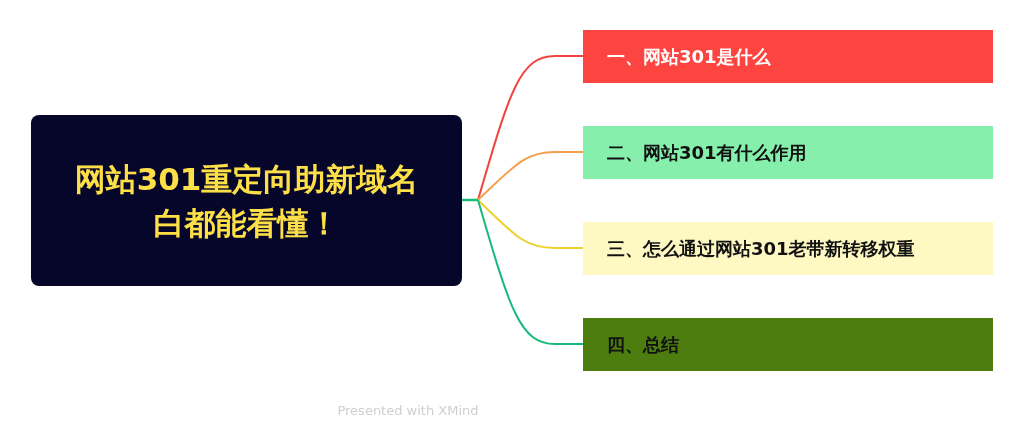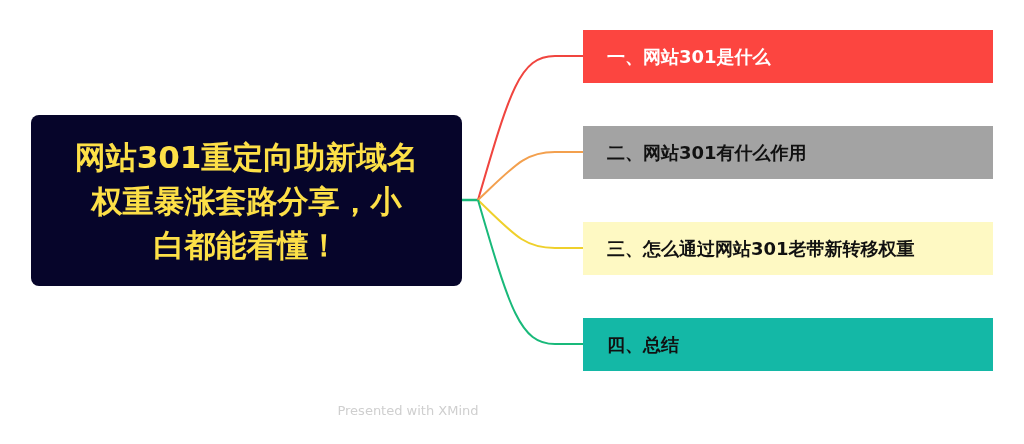--- a/index.html
+++ b/index.html
@@ -23,31 +23,30 @@
   <line x1="462" y1="200" x2="478" y2="200" stroke="#19b97a" stroke-width="2.5"></line>
   <path d="M478,200 C510,90 520,56 555,56 L583,56" fill="none" stroke="#f0453f" stroke-width="2"></path>
   <path d="M478,200 C515,165 525,152 555,152 L583,152" fill="none" stroke="#f3a04e" stroke-width="2"></path>
   <path d="M478,200 C515,236 525,248 555,248 L583,248" fill="none" stroke="#efd02c" stroke-width="2"></path>
   <path d="M478,200 C510,310 520,344 555,344 L583,344" fill="none" stroke="#19b97a" stroke-width="2"></path>
 </svg>
 
 <div class="central">
   <div class="central-text">
     <div>网站301重定向助新域名</div>
-    <div>权重暴涨套路分享，小</div>
     <div>白都能看懂！</div>
   </div>
 </div>
 
 <div class="branch" style="top:30px;background:#fc4540;">
   <span class="branch-label" style="color:#ffffff;">一、网站301是什么</span>
 </div>
-<div class="branch" style="top:126px;background:#a3a3a3;">
+<div class="branch" style="top:126px;background:#86efac;">
   <span class="branch-label" style="color:#111111;">二、网站301有什么作用</span>
 </div>
 <div class="branch" style="top:222px;background:#fef9c3;">
   <span class="branch-label" style="color:#111111;">三、怎么通过网站301老带新转移权重</span>
 </div>
-<div class="branch" style="top:318px;background:#14b8a6;">
+<div class="branch" style="top:318px;background:#4d7c0f;">
   <span class="branch-label" style="color:#111111;">四、总结</span>
 </div>
 
 <div class="footer">Presented with XMind</div>
 
 </body></html>

